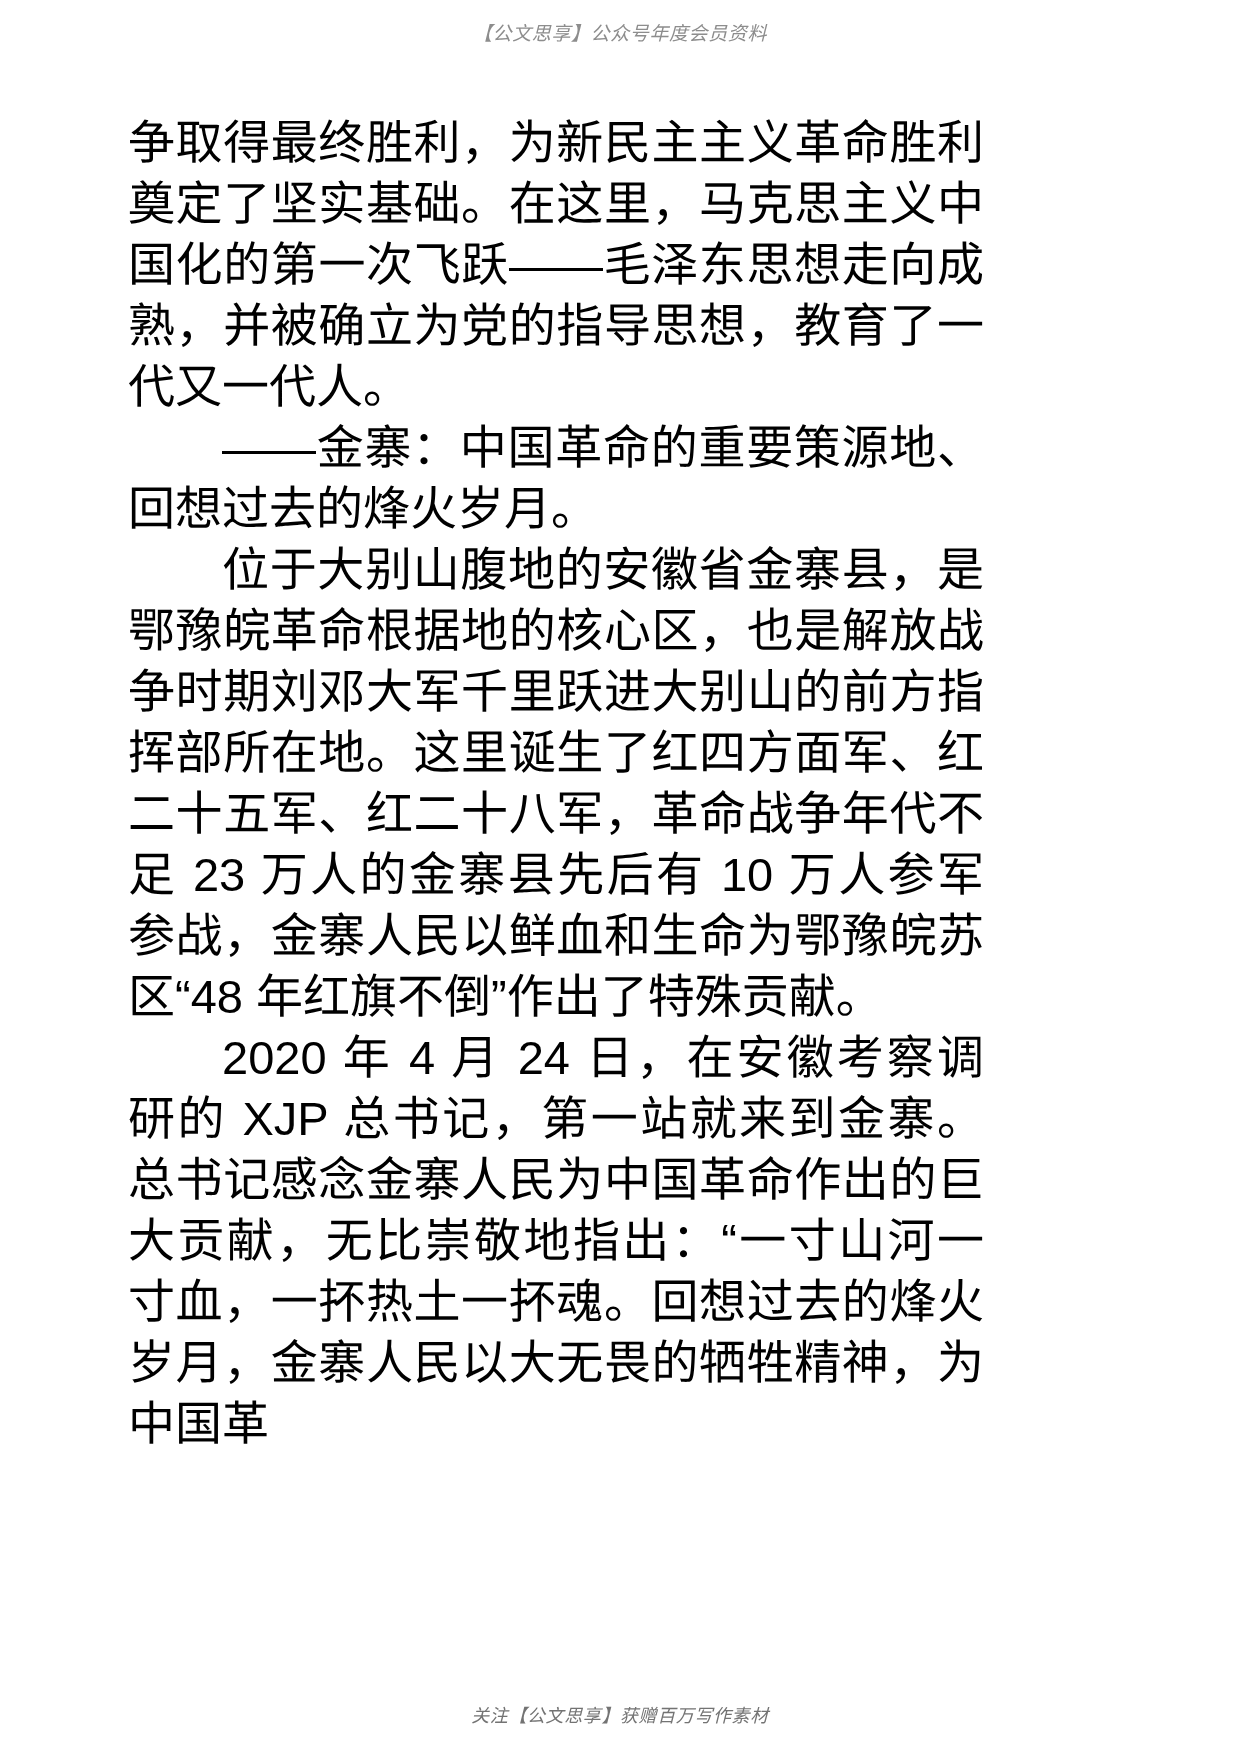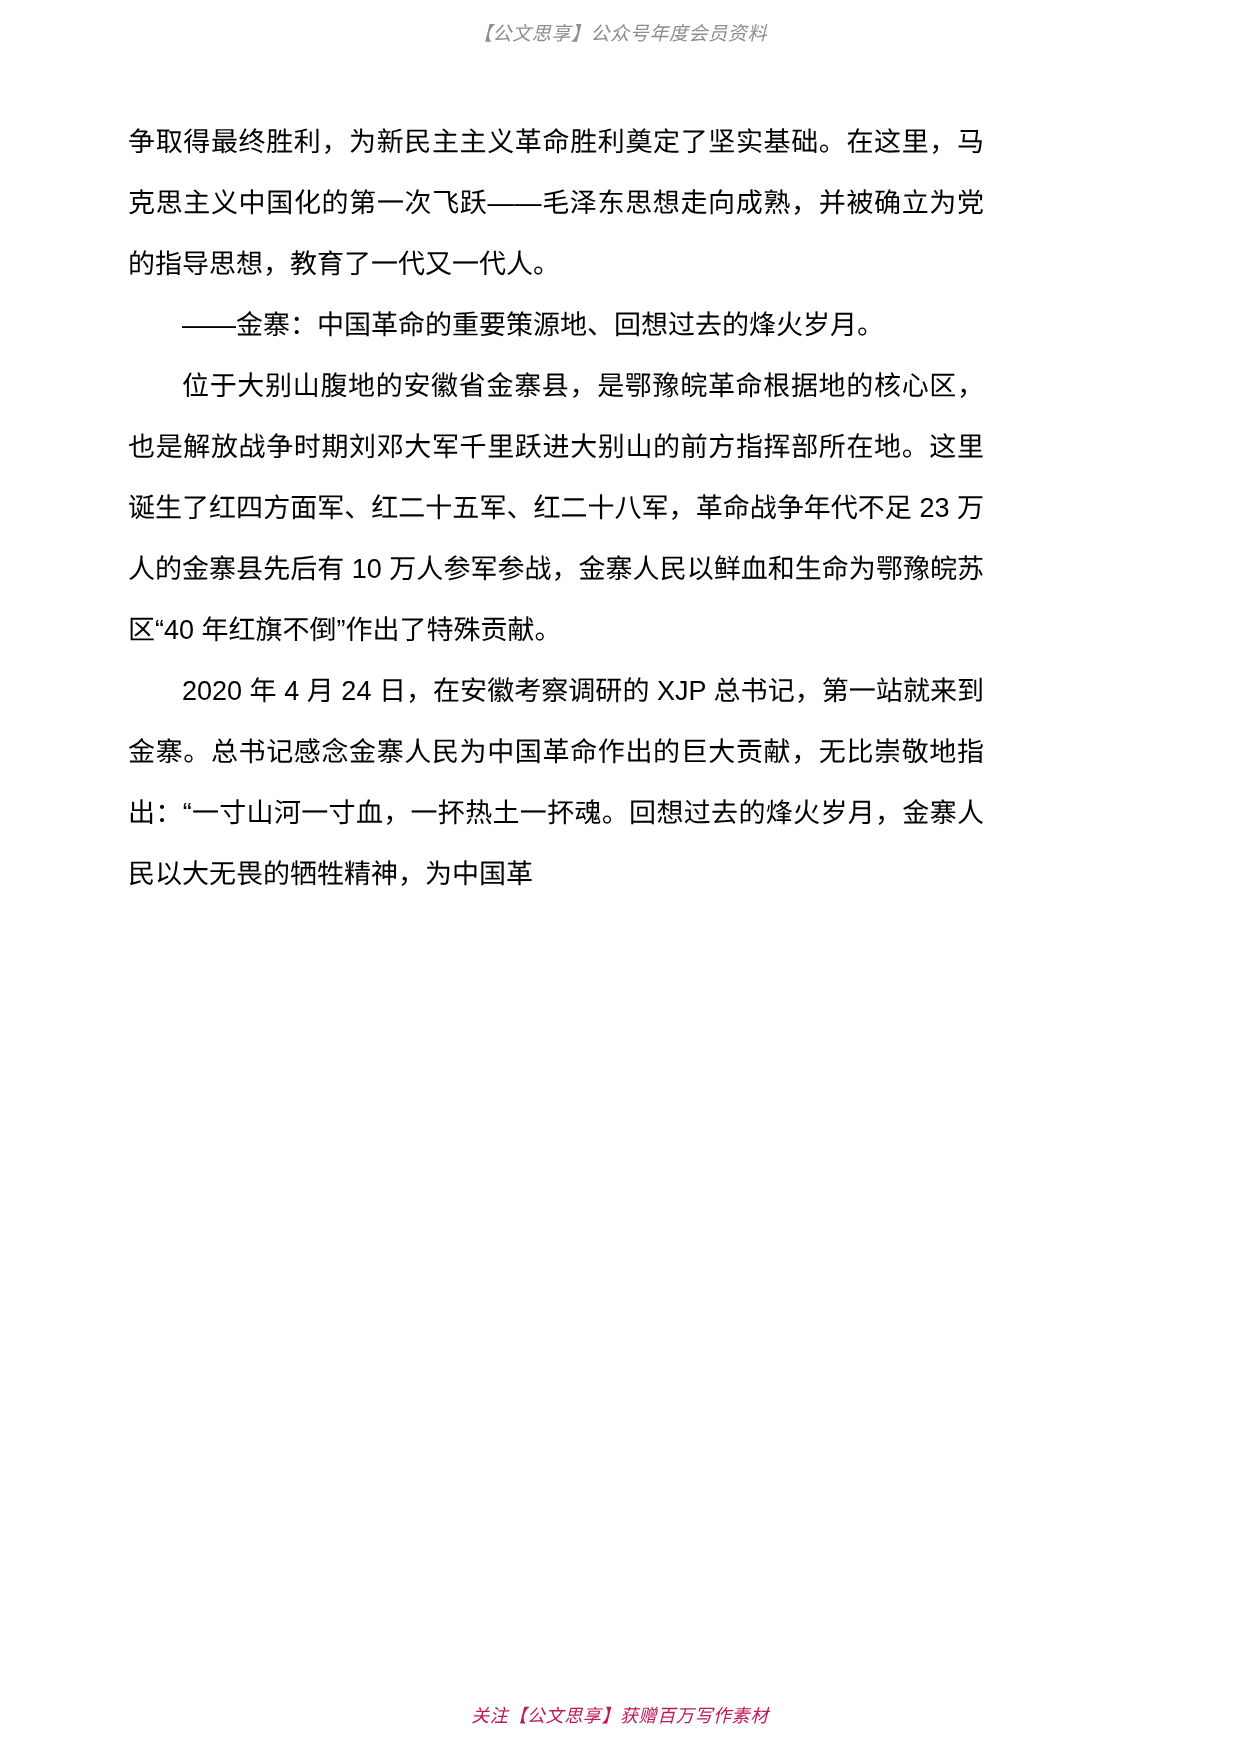--- a/index.html
+++ b/index.html
@@ -54,34 +54,34 @@
     height: 80px;
     display: flex;
     align-items: center;
     justify-content: center;
   }
   .page-footer .ftr-text {
     font-family: "DejaVu Sans", "Liberation Sans", sans-serif;
     font-style: italic;
     font-size: 18px;
     letter-spacing: 0.6px;
-    color: #be185d;
+    color: #737373;
     white-space: nowrap;
   }
 
   
   .doc-body {
     position: absolute;
     left: 128px;
     top: 112px;
     width: 856px;
   }
 
   .para {
-    font-size: 27px;
+    font-size: 47px;
     line-height: 61px;
     text-align: justify;
     text-justify: inter-ideograph;
     letter-spacing: 0px;
     margin: 0;
     color: #000000;
     font-weight: 400;
     word-break: break-all;
   }
   .para.indent {
@@ -93,21 +93,21 @@
 
 <div class="page">
 
   <div class="page-header">
     <span class="hdr-text">【公文思享】公众号年度会员资料</span>
   </div>
 
   <div class="doc-body">
     <p class="para">争取得最终胜利，为新民主主义革命胜利奠定了坚实基础。在这里，马克思主义中国化的第一次飞跃——毛泽东思想走向成熟，并被确立为党的指导思想，教育了一代又一代人。</p>
     <p class="para indent">——金寨：中国革命的重要策源地、回想过去的烽火岁月。</p>
-    <p class="para indent">位于大别山腹地的安徽省金寨县，是鄂豫皖革命根据地的核心区，也是解放战争时期刘邓大军千里跃进大别山的前方指挥部所在地。这里诞生了红四方面军、红二十五军、红二十八军，革命战争年代不足 23 万人的金寨县先后有 10 万人参军参战，金寨人民以鲜血和生命为鄂豫皖苏区“40 年红旗不倒”作出了特殊贡献。</p>
+    <p class="para indent">位于大别山腹地的安徽省金寨县，是鄂豫皖革命根据地的核心区，也是解放战争时期刘邓大军千里跃进大别山的前方指挥部所在地。这里诞生了红四方面军、红二十五军、红二十八军，革命战争年代不足 23 万人的金寨县先后有 10 万人参军参战，金寨人民以鲜血和生命为鄂豫皖苏区“48 年红旗不倒”作出了特殊贡献。</p>
     <p class="para indent">2020 年 4 月 24 日，在安徽考察调研的 XJP 总书记，第一站就来到金寨。总书记感念金寨人民为中国革命作出的巨大贡献，无比崇敬地指出：“一寸山河一寸血，一抔热土一抔魂。回想过去的烽火岁月，金寨人民以大无畏的牺牲精神，为中国革</p>
   </div>
 
   <div class="page-footer">
     <span class="ftr-text">关注【公文思享】获赠百万写作素材</span>
   </div>
 
 </div>
 
 </body></html>

